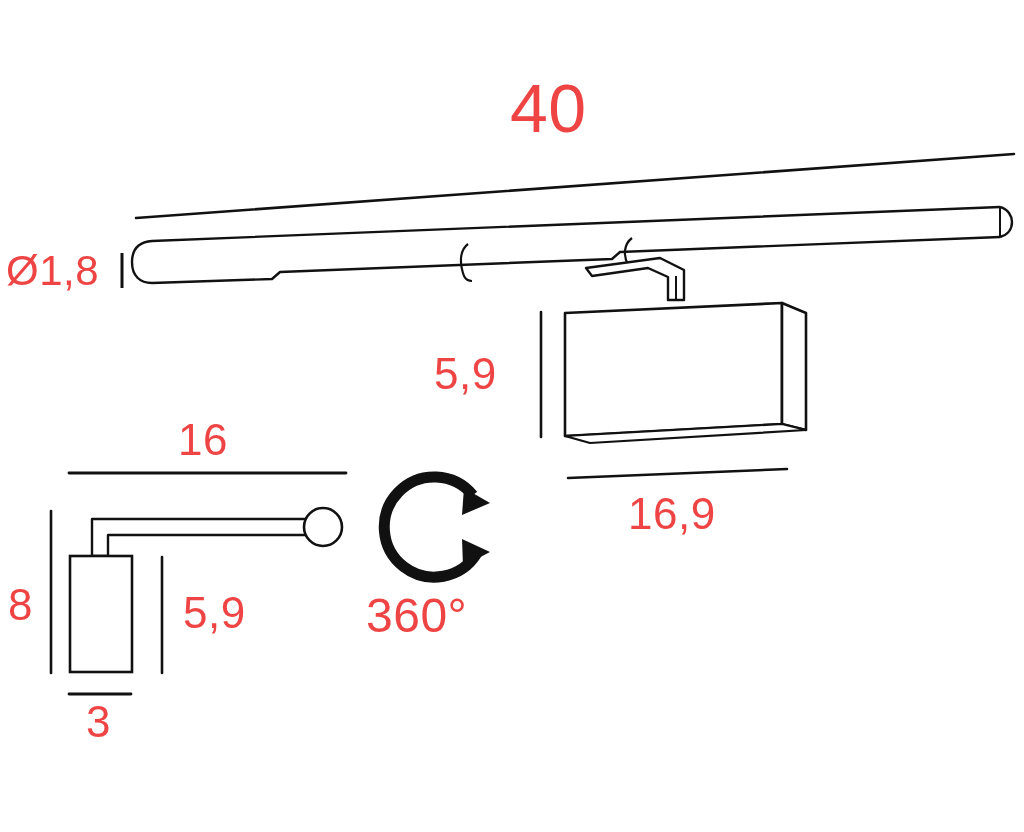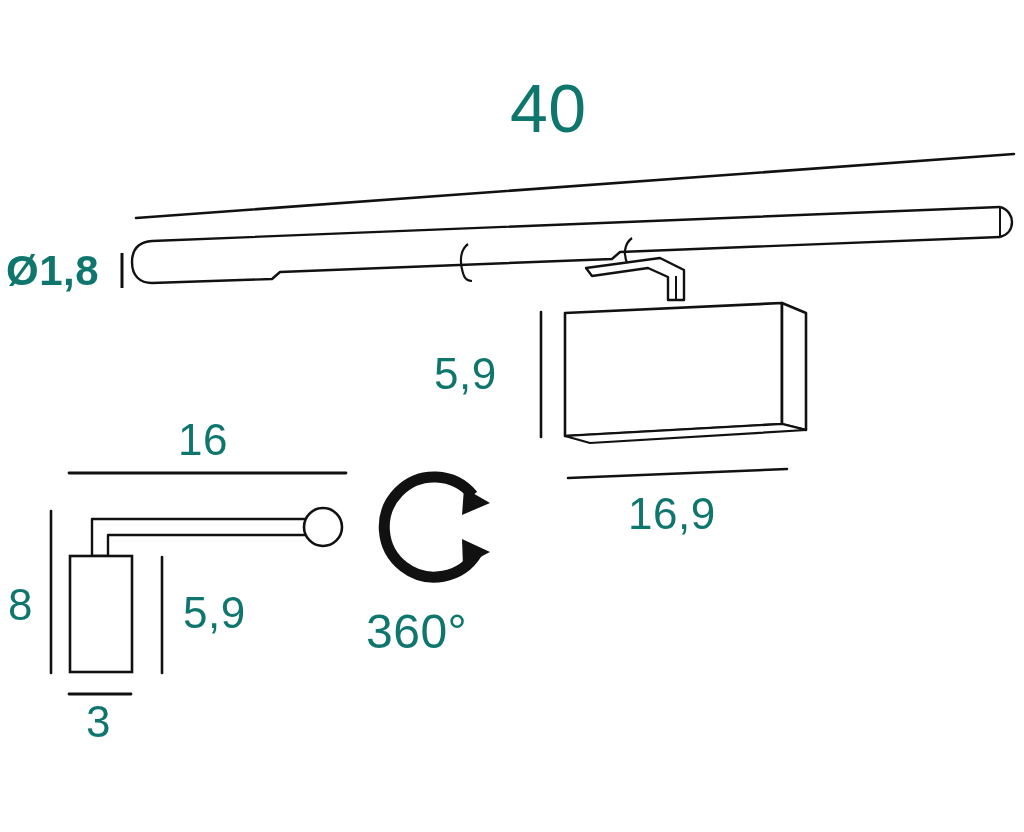--- a/index.html
+++ b/index.html
@@ -22,35 +22,34 @@
   #drawing {
     position: absolute;
     left: 0;
     top: 0;
     width: 1024px;
     height: 832px;
   }
   .dim-label {
     position: absolute;
     font-family: "Liberation Sans", sans-serif;
-    color: #0f766e;
+    color: #ef4444;
     white-space: nowrap;
     line-height: 1;
     letter-spacing: 0.5px;
   }
   #label-40 {
     left: 510px;
     top: 74px;
     font-size: 68px;
   }
   #label-diam {
     left: 6px;
     top: 250px;
     font-size: 42px;
-    font-weight: bold;
   }
   #label-59-main {
     left: 434px;
     top: 352px;
     font-size: 44px;
   }
   #label-107 {
     left: 628px;
     top: 492px;
     font-size: 44px;
@@ -72,21 +71,20 @@
   }
   #label-3 {
     left: 86px;
     top: 700px;
     font-size: 44px;
   }
   #label-360 {
     left: 366px;
     top: 592px;
     font-size: 48px;
-    margin-top: 16px;
   }
 </style>
 </head>
 <body>
 
 <div id="sheet">
 
   <svg id="drawing" viewBox="0 0 1024 832">
 
     <g>

